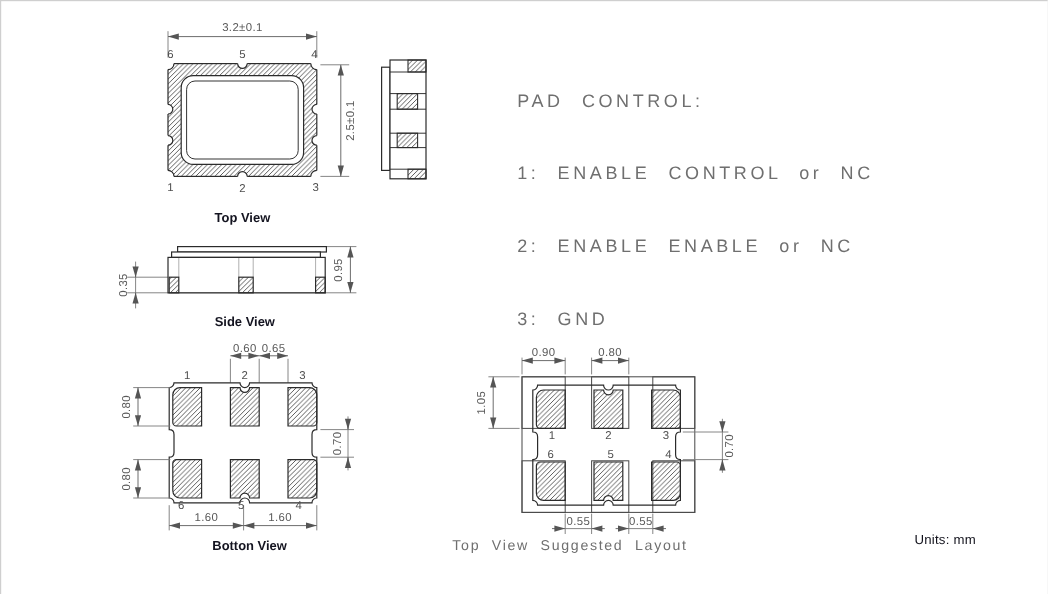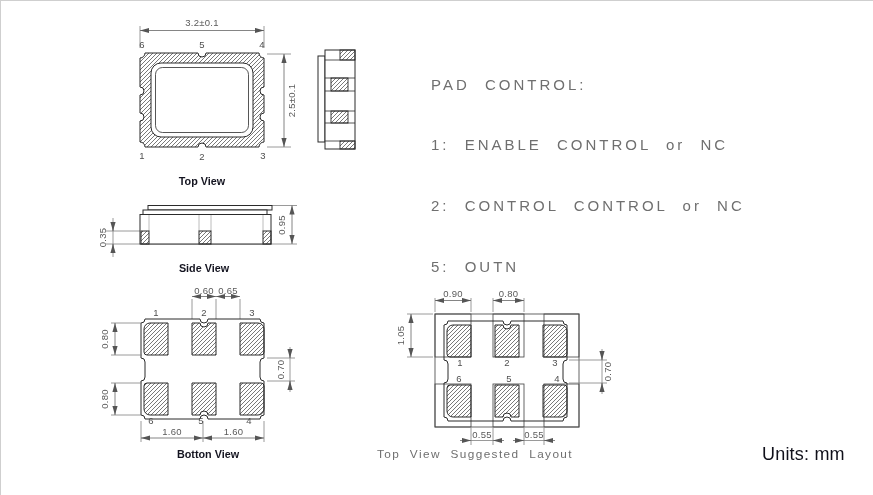--- a/index.html
+++ b/index.html
@@ -19,21 +19,21 @@
   .pad{fill:url(#h);stroke:#2b2b2b;stroke-width:1;}
   .wf{fill:#fff;stroke:none;}
   .arc{fill:none;stroke:#2b2b2b;stroke-width:1;}
   .ext{stroke:#787878;stroke-width:.75;fill:none;}
   .dim{stroke:#666;stroke-width:.8;fill:none;}
   .land{fill:none;stroke:#4a4a4a;stroke-width:.85;}
   .gray{stroke:#ababab;stroke-width:.8;}
   
   #padfn{position:absolute;left:430px;top:33px;color:#6f6f6f;font-size:15px;
          letter-spacing:3px;word-spacing:8px;line-height:20.3px;white-space:pre;}
-  #units{position:absolute;left:761px;top:443px;color:#10101a;font-size:18px;letter-spacing:.2px;}
+  #units{position:absolute;left:761px;top:443px;color:#10101a;font-size:11px;letter-spacing:.2px;}
 </style>
 </head>
 <body>
 
 <div id="canvas">
 
 <svg width="873" height="495" viewBox="0 0 873 495">
   <defs>
     <pattern id="h" width="4" height="4" patternUnits="userSpaceOnUse">
       <path d="M-1,1 l2,-2 M0,4 l4,-4 M3,5 l2,-2" stroke="#3f3f3f" stroke-width="0.7"></path>
@@ -244,19 +244,19 @@
     <text class="pn" x="458" y="381" text-anchor="middle">6</text>
     <text class="pn" x="508" y="381" text-anchor="middle">5</text>
     <text class="pn" x="556" y="381" text-anchor="middle">4</text>
     <text class="cadt" x="474" y="457" text-anchor="middle">Top View Suggested Layout</text>
   </g>
 </svg>
 
   <div id="padfn">
     <div>PAD CONTROL:</div>
     <div>1: ENABLE CONTROL or NC</div>
-    <div>2: CONTROL CONTROL or NC</div>
-    <div>5: OUTN</div>
+    <div>2: ENABLE ENABLE or NC</div>
+    <div>3: GND</div>
   </div>
 
   <div id="units">Units: mm</div>
 
 </div>
 
 </body></html>

